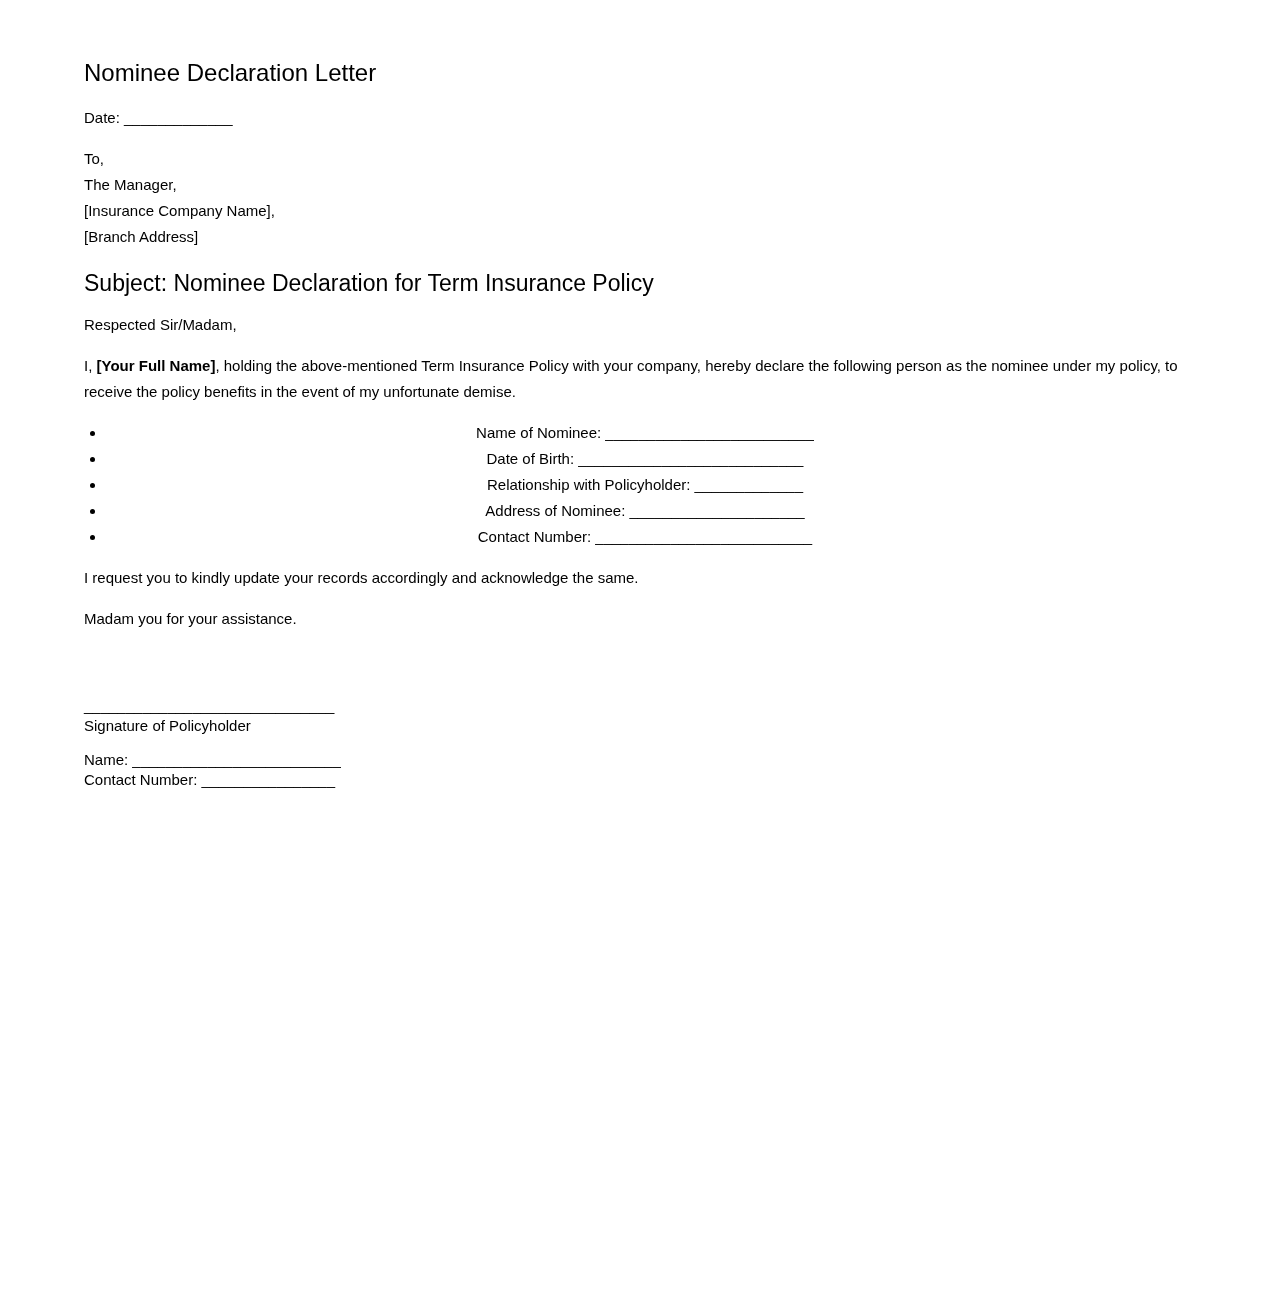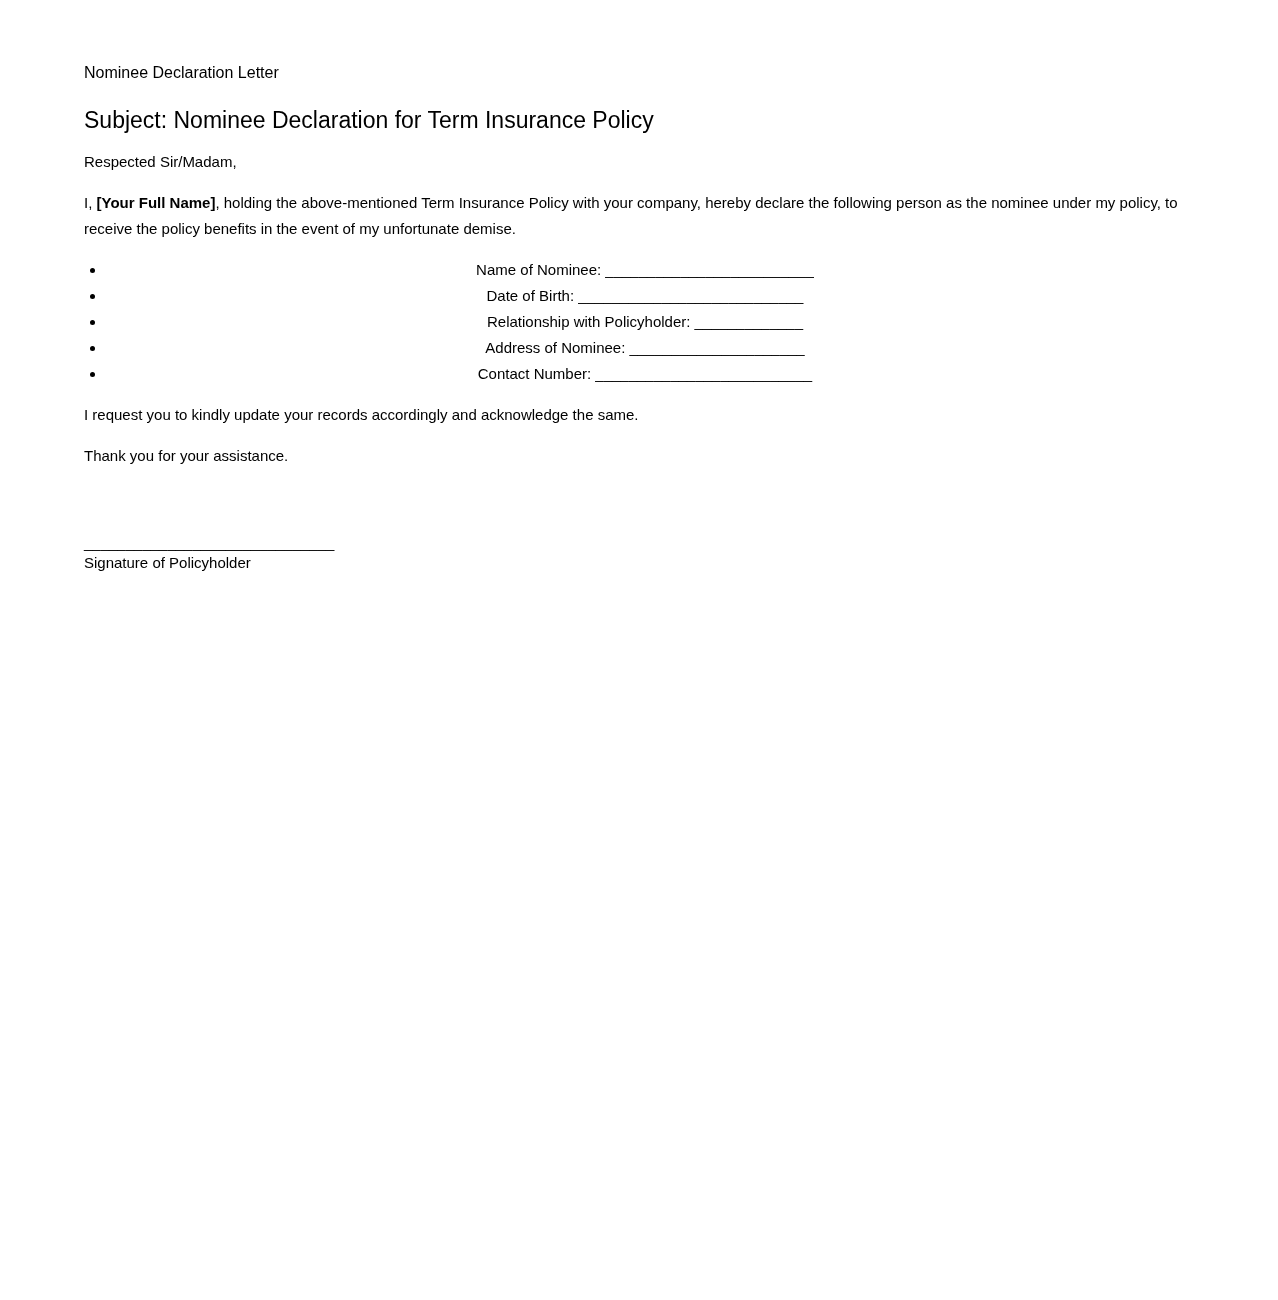--- a/index.html
+++ b/index.html
@@ -13,21 +13,21 @@
     color: #000000;
     font-family: "Liberation Sans", "DejaVu Sans", sans-serif;
   }
   .doc {
     padding: 58px 0 0 84px;
     width: 1100px;
     font-size: 15px;
     line-height: 26px;
   }
   h1.title {
-    font-size: 16px;
+    font-size: 24px;
     font-weight: 400;
     line-height: 29px;
     margin: 0 0 18px 0;
   }
   h2.subject {
     font-size: 23px;
     font-weight: 400;
     line-height: 25px;
     margin: 21px 0 16px 0;
   }
@@ -47,42 +47,53 @@
   }
   strong { font-weight: 700; }
 </style>
 </head>
 <body>
 
 <div class="doc">
 
   <h1 class="title">Nominee Declaration Letter</h1>
 
+  <p>Date: _____________</p>
 
+  <p>
+    <span>To,</span><br>
+    <span>The Manager,</span><br>
+    <span>[Insurance Company Name],</span><br>
+    <span>[Branch Address]</span>
+  </p>
 
   <h2 class="subject">Subject: Nominee Declaration for Term Insurance Policy</h2>
 
 
   <p>Respected Sir/Madam,</p>
 
   <p>
     <span>I, </span><strong>[Your Full Name]</strong><span>, holding the above-mentioned Term Insurance Policy with your company, hereby declare the following person as the nominee under my policy, to receive the policy benefits in the event of my unfortunate demise.</span>
   </p>
 
   <ul class="details">
     <li>Name of Nominee: _________________________</li>
     <li>Date of Birth: ___________________________</li>
     <li>Relationship with Policyholder: _____________</li>
     <li>Address of Nominee: _____________________</li>
     <li>Contact Number: __________________________</li>
   </ul>
 
   <p>I request you to kindly update your records accordingly and acknowledge the same.</p>
 
-  <p>Thank you for your assistance.</p>
+  <p>Madam you for your assistance.</p>
 
   <p class="sig">
     <span>______________________________</span><br>
     <span>Signature of Policyholder</span>
   </p>
 
+  <p class="sig contact">
+    <span>Name: _________________________</span><br>
+    <span>Contact Number: ________________</span>
+  </p>
 
 </div>
 
 </body></html>

